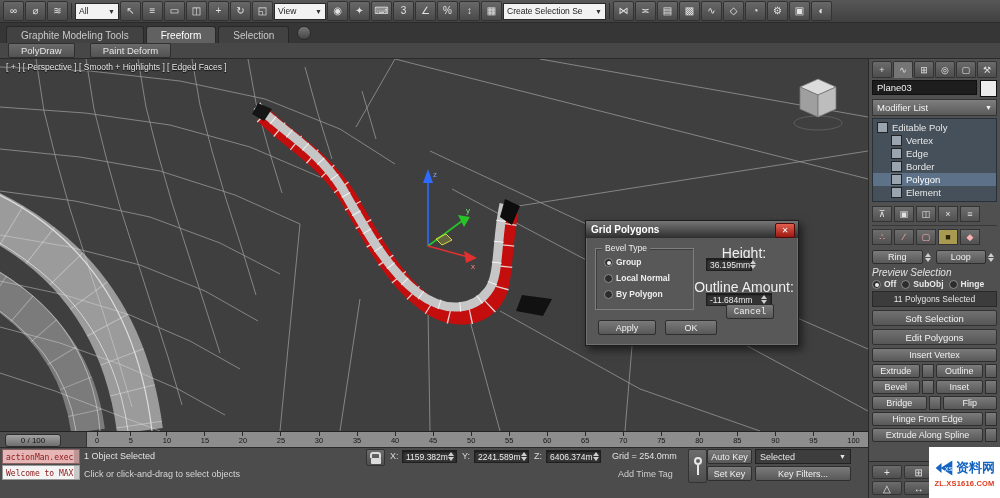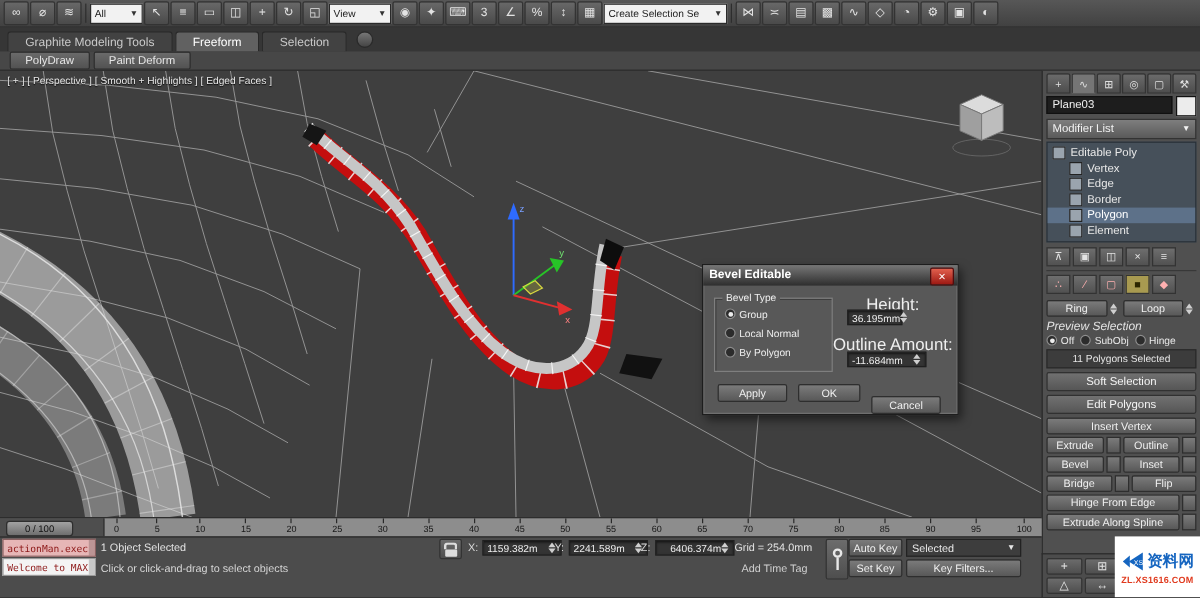--- a/index.html
+++ b/index.html
@@ -8,21 +8,21 @@
   #topbar{position:absolute;left:0;top:0;width:1000px;height:23px;background:linear-gradient(#575757,#414141);border-bottom:1px solid #2b2b2b;display:flex;align-items:center;gap:1px;padding:0 3px;box-sizing:border-box;}
   .tbtn{width:19px;height:18px;display:flex;align-items:center;justify-content:center;background:linear-gradient(#686868,#4a4a4a);border:1px solid #333;border-radius:2px;color:#e3e3e3;font-size:10px;line-height:1;flex:0 0 auto;}
   .sep{width:1px;height:16px;background:#2d2d2d;margin:0 2px;flex:0 0 auto;}
   .tbsel{height:15px;display:flex;align-items:center;justify-content:space-between;background:#f2f2f2;color:#1c1c1c;font-size:8.5px;border:1px solid #2a2a2a;padding:0 3px;gap:4px;flex:0 0 auto;}
   .tbsel .arr{color:#333;font-size:7px;}
   
   #ribbontabs{position:absolute;left:0;top:23px;width:1000px;height:20px;background:#363636;display:flex;align-items:flex-end;padding-left:6px;box-sizing:border-box;gap:2px;}
   .rtab{padding:3px 14px 2px;font-size:10px;color:#c9c9c9;background:#424242;border:1px solid #282828;border-bottom:none;border-radius:3px 3px 0 0;}
   .rtab.active{background:#616161;color:#fff;}
   .ribbon-circle{width:12px;height:12px;border-radius:50%;background:linear-gradient(#777,#444);border:1px solid #2a2a2a;margin:0 0 3px 6px;}
-  #subtabs{position:absolute;left:0;top:43px;width:1000px;height:16px;background:#474747;border-bottom:1px solid #2a2a2a;display:flex;align-items:center;gap:3px;padding-left:8px;box-sizing:border-box;}
+  #subtabs{position:absolute;left:0;top:43px;width:1000px;height:16px;background:#474747;border-bottom:1px solid #2a2a2a;display:flex;align-items:center;gap:15px;padding-left:8px;box-sizing:border-box;}
   .stab{padding:1px 12px;font-size:9.5px;color:#e5e5e5;background:linear-gradient(#6a6a6a,#525252);border:1px solid #2f2f2f;border-radius:2px;}
   
   #viewport{position:absolute;left:0;top:59px;width:868px;height:372px;background:#3f3f3f;border-right:1px solid #232323;overflow:hidden;}
   #vplabel{position:absolute;left:6px;top:3px;font-size:8.5px;color:#e8e8e8;text-shadow:0 1px 1px #000;z-index:5;}
   
   #cmdpanel{position:absolute;left:868px;top:59px;width:132px;height:402px;background:#505050;border-left:1px solid #282828;box-sizing:border-box;padding:2px 3px;overflow:hidden;}
   #ptabs{display:flex;gap:1px;margin-bottom:2px;}
   .ptabicon{flex:1;height:15px;display:flex;align-items:center;justify-content:center;background:linear-gradient(#6b6b6b,#4d4d4d);border:1px solid #333;font-size:9px;color:#e0e0e0;border-radius:2px 2px 0 0;}
   .ptabicon.active{background:#757575;border-bottom-color:#757575;}
   .name-row{display:flex;gap:3px;margin:2px 0;}
@@ -42,21 +42,21 @@
   .rowflex{display:flex;gap:2px;margin:2px 0;align-items:center;}
   .grow{flex:1;height:14px;}
   .spin{display:flex;flex-direction:column;justify-content:center;gap:1px;width:9px;flex:0 0 auto;}
   .spin i{display:block;width:0;height:0;border-left:3px solid transparent;border-right:3px solid transparent;}
   .spin .up{border-bottom:4px solid #cfcfcf;}
   .spin .dn{border-top:4px solid #cfcfcf;}
   .plabel{font-size:10px;color:#e2e2e2;margin:3px 0 1px;font-style:italic;}
   #prevradios{display:flex;gap:5px;align-items:center;font-size:8.5px;color:#e8e8e8;margin-bottom:2px;}
   .radio{width:9px;height:9px;border-radius:50%;background:#2c2c2c;border:1px solid #8d8d8d;display:inline-block;position:relative;box-sizing:border-box;flex:0 0 auto;}
   .radio.checked::after{content:"";position:absolute;left:1.5px;top:1.5px;width:4px;height:4px;background:#ececec;border-radius:50%;}
-  .radio-item{display:flex;align-items:flex-start;gap:3px;}
+  .radio-item{display:flex;align-items:flex-end;gap:3px;font-weight:bold;}
   #selinfo{background:#3c3c3c;border:1px solid #292929;text-align:center;font-size:8.5px;color:#e5e5e5;height:14px;line-height:14px;margin:2px 0;}
   .rollout{height:14px;background:linear-gradient(#717171,#565656);border:1px solid #313131;border-radius:2px;font-size:9.5px;display:flex;align-items:center;justify-content:center;color:#f5f5f5;margin:3px 0;}
   .sq{width:10px;height:12px;background:linear-gradient(#7b7b7b,#585858);border:1px solid #2e2e2e;flex:0 0 auto;}
   
   #dialog{position:absolute;left:585px;top:220px;width:212px;height:124px;background:#585858;border:1px solid #1d1d1d;box-shadow:3px 4px 8px rgba(0,0,0,.55), inset 0 0 0 1px #6f6f6f;z-index:50;}
   #dlg-title{position:absolute;left:0;top:0;right:0;height:17px;background:linear-gradient(#767676,#2e2e2e);display:flex;align-items:center;padding:0 5px;font-size:10px;font-weight:bold;color:#fff;box-sizing:border-box;}
   #dlg-close{position:absolute;right:3px;top:2px;width:18px;height:13px;background:linear-gradient(#e2604e,#9c1812);border:1px solid #550a0a;border-radius:2px;color:#fff;font-size:8px;display:flex;align-items:center;justify-content:center;}
   .grp{position:absolute;left:9px;top:27px;width:97px;height:60px;border:1px solid #7f7f7f;box-shadow:inset 1px 1px 0 #3e3e3e;}
   .grp-label{position:absolute;left:6px;top:-6px;background:#585858;padding:0 3px;font-size:8.5px;color:#f0f0f0;}
   .grp .radio-item{position:absolute;left:8px;font-size:8.5px;color:#eee;}
@@ -71,21 +71,21 @@
   #ruler{flex:1;background:#8d8d8d;display:flex;justify-content:space-between;padding:0 8px;box-sizing:border-box;}
   .tick{display:flex;flex-direction:column;align-items:center;font-size:7.5px;color:#161616;line-height:1;}
   .tick i{width:1px;height:4px;background:#2a2a2a;margin-bottom:1px;}
   
   #status{position:absolute;left:0;top:447px;width:868px;height:51px;background:#4c4c4c;border-top:1px solid #2a2a2a;font-size:9px;}
   .mini{position:absolute;left:2px;width:78px;height:15px;font-family:"DejaVu Sans Mono",monospace;font-size:8px;color:#8c1616;line-height:15px;padding:0 8px 0 3px;box-sizing:border-box;overflow:hidden;white-space:nowrap;}
   .mini .mscroll{position:absolute;right:0;top:0;bottom:0;width:5px;background:rgba(0,0,0,.18);}
   #macrorec{top:1px;background:#e6b6b6;border:1px solid #8a6262;}
   #listener{top:17px;background:#f4f4f4;border:1px solid #9a9a9a;}
   .stext{position:absolute;color:#e2e2e2;line-height:15px;}
-  .sfield{position:absolute;top:2px;width:66px;height:13px;}
+  .sfield{position:absolute;top:2px;width:55px;height:13px;}
   .coordlab{position:absolute;top:2px;line-height:13px;color:#d8d8d8;}
   .icon-sm{position:absolute;width:17px;height:15px;display:flex;flex-direction:column;align-items:center;justify-content:center;background:linear-gradient(#6c6c6c,#4e4e4e);border:1px solid #333;border-radius:2px;}
   .shackle{width:7px;height:4px;border:2px solid #ddd;border-bottom:none;border-radius:3px 3px 0 0;}
   .lockbody{width:10px;height:6px;background:#ddd;border-radius:1px;}
   #keybtn{position:absolute;left:688px;top:1px;width:17px;height:32px;display:flex;flex-direction:column;align-items:center;justify-content:center;background:linear-gradient(#6c6c6c,#4e4e4e);border:1px solid #333;border-radius:2px;}
   .keyring{width:8px;height:8px;border:2px solid #e8e8e8;border-radius:50%;box-sizing:border-box;}
   .keytail{width:2px;height:10px;background:#e8e8e8;}
   .sbtn{position:absolute;height:15px;}
   #selmode{position:absolute;left:755px;top:1px;width:96px;height:15px;display:flex;align-items:center;justify-content:space-between;background:#3d3d3d;border:1px solid #222;color:#e8e8e8;padding:0 4px;box-sizing:border-box;}
   
@@ -454,21 +454,21 @@
         <polygon points="9,6 2,12 9,18" fill="#1565c0"></polygon>
         <text x="13" y="15" font-size="7" fill="#ffffff" font-family="Liberation Sans, sans-serif">XS</text>
       </svg>
       <span id="wm-site">资料网</span>
     </div>
     <span id="wm-url">ZL.XS1616.COM</span>
   </div>
 
   <div id="dialog">
     <div id="dlg-title">
-        <span>Bevel Editable</span>
+        <span>Grid Polygons</span>
       </div>
     <div id="dlg-close">✕</div>
     <div class="grp">
       <span class="grp-label">Bevel Type</span>
       <span class="radio-item" style="top:8px;">
           <span class="radio checked"></span>
           <span>Group</span>
         </span>
       <span class="radio-item" style="top:24px;">
           <span class="radio"></span>
@@ -490,16 +490,16 @@
     <span class="dlg-lab" style="left:108px;top:58px;width:100px;">Outline Amount:</span>
     <span class="nfield" style="left:120px;top:72px;width:66px;height:13px;">
         <span class="val">-11.684mm</span>
         <span class="spin">
           <i class="up"></i>
           <i class="dn"></i>
         </span>
       </span>
     <span class="btn dlg-btn" style="left:12px;top:99px;width:58px;">Apply</span>
     <span class="btn dlg-btn" style="left:79px;top:99px;width:52px;">OK</span>
-    <span class="btn dlg-btn" style="left:140px;top:109px;width:58px;">Cancel</span>
+    <span class="btn dlg-btn" style="left:140px;top:83px;width:48px;font-family:Liberation Mono, monospace;">Cancel</span>
   </div>
 
 </div>
 
 </body></html>

